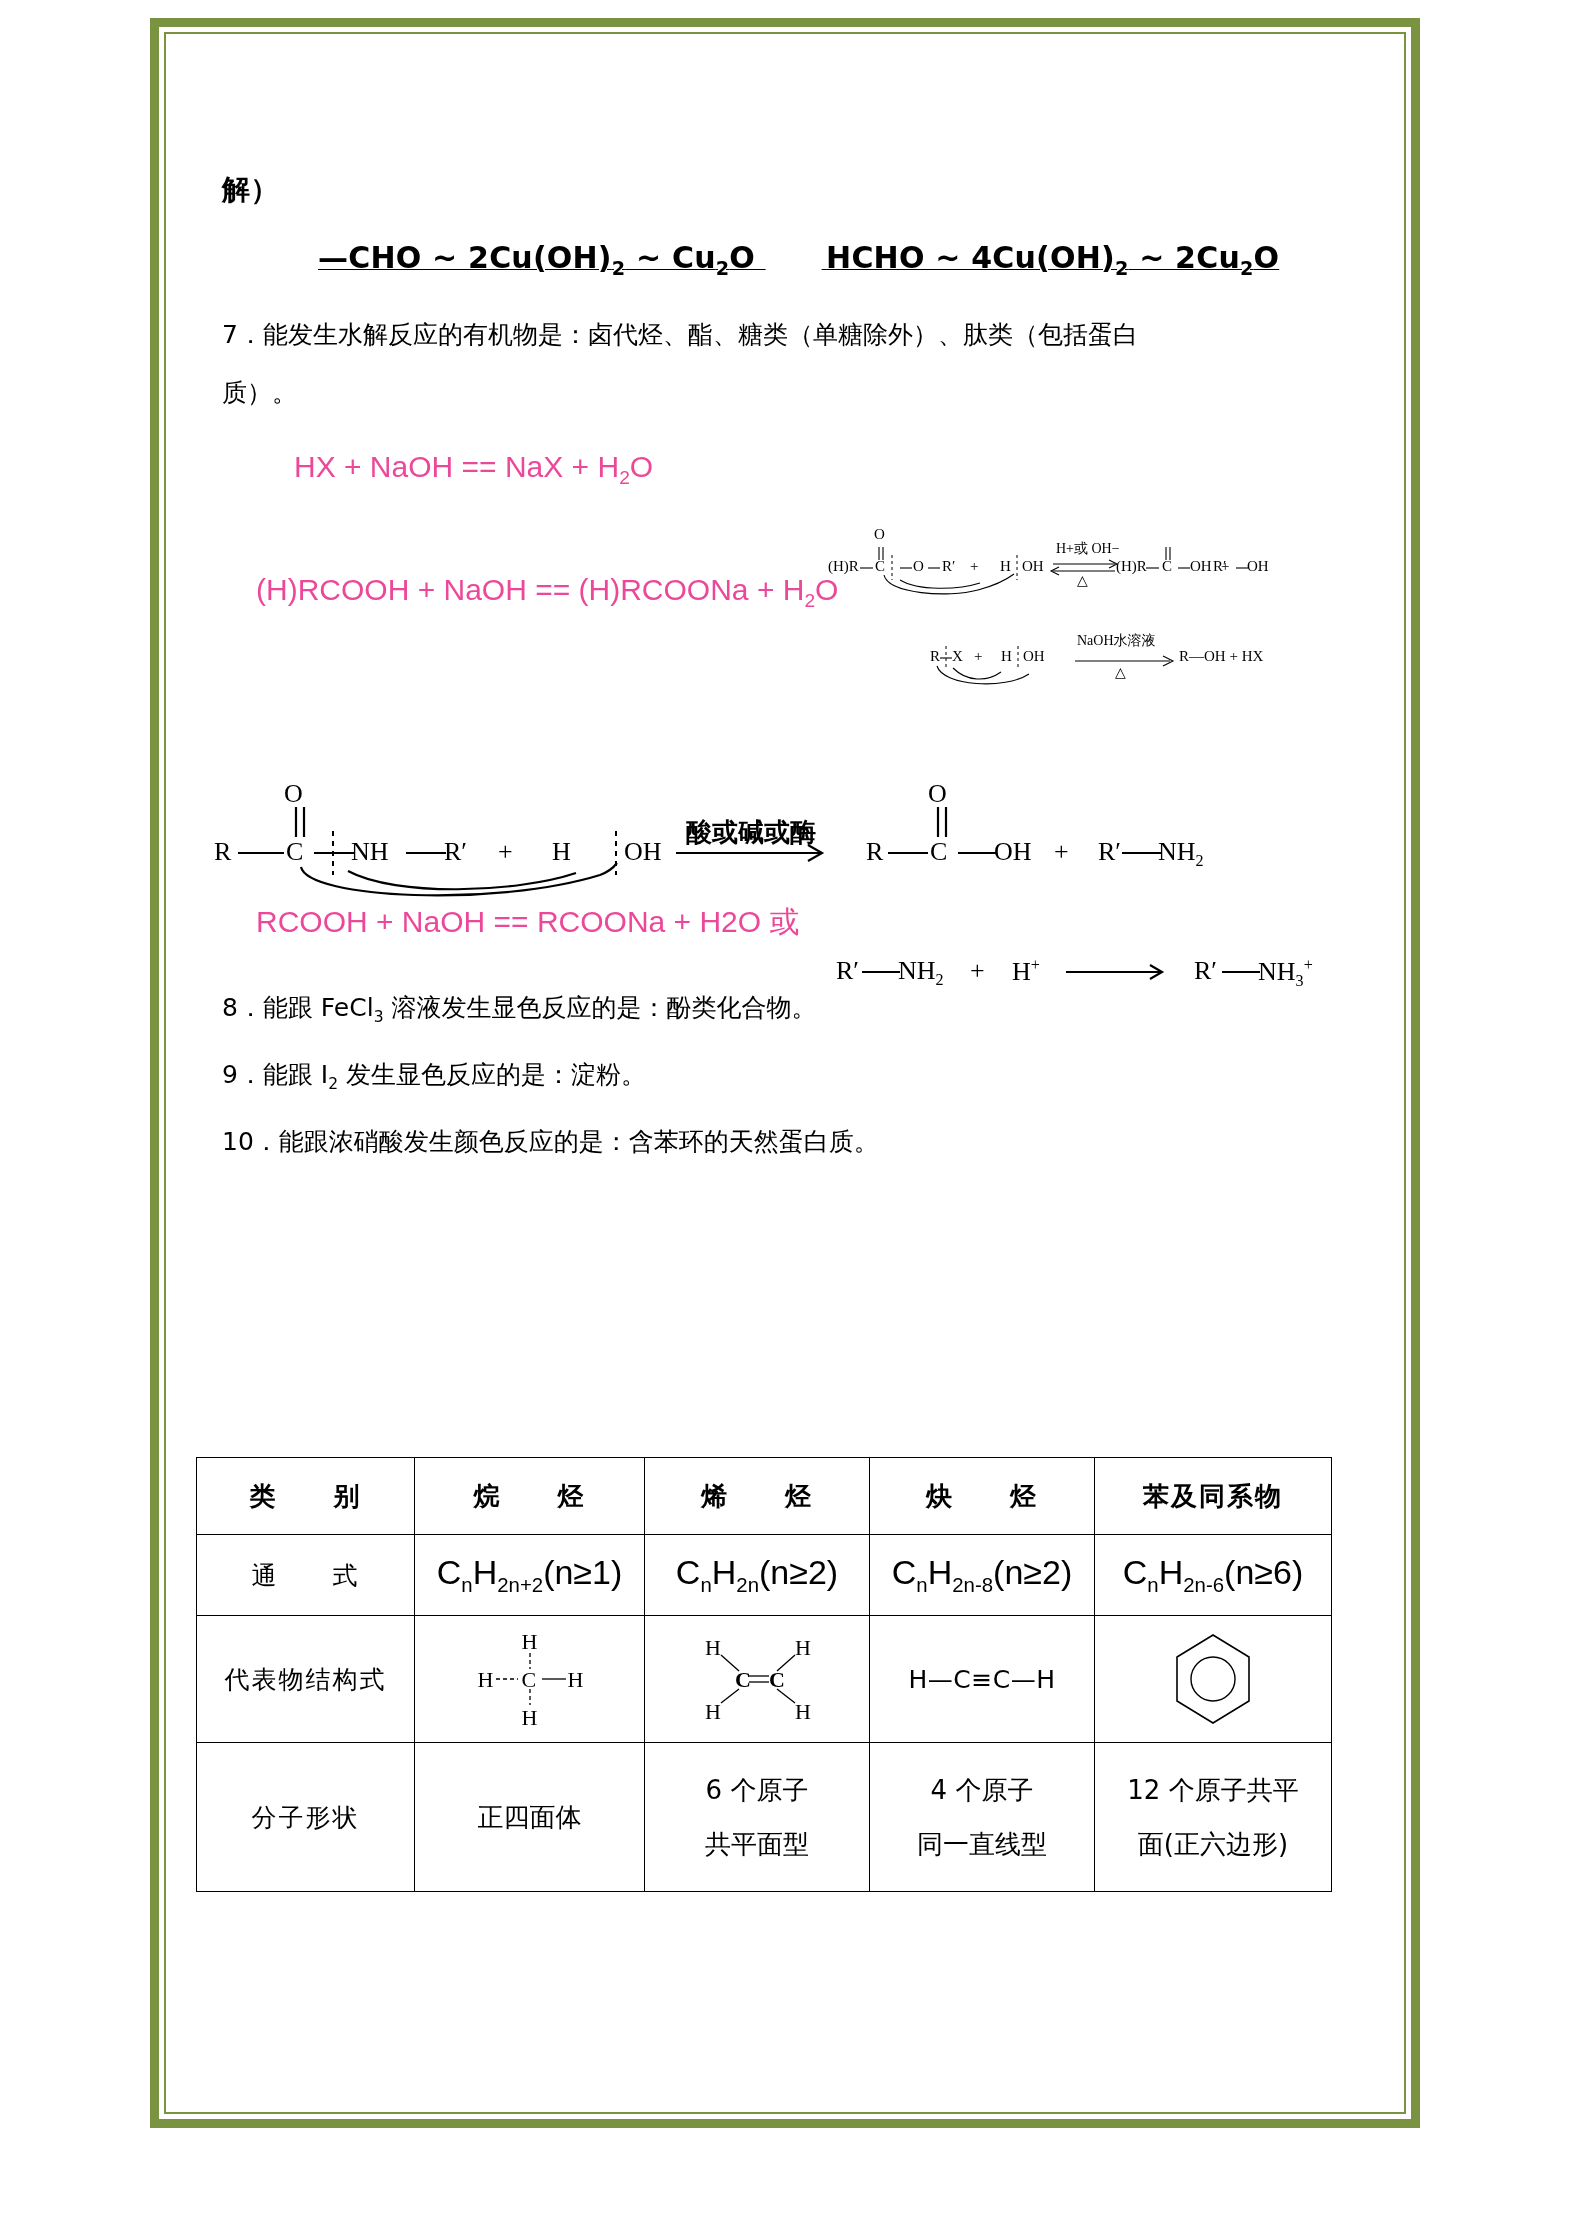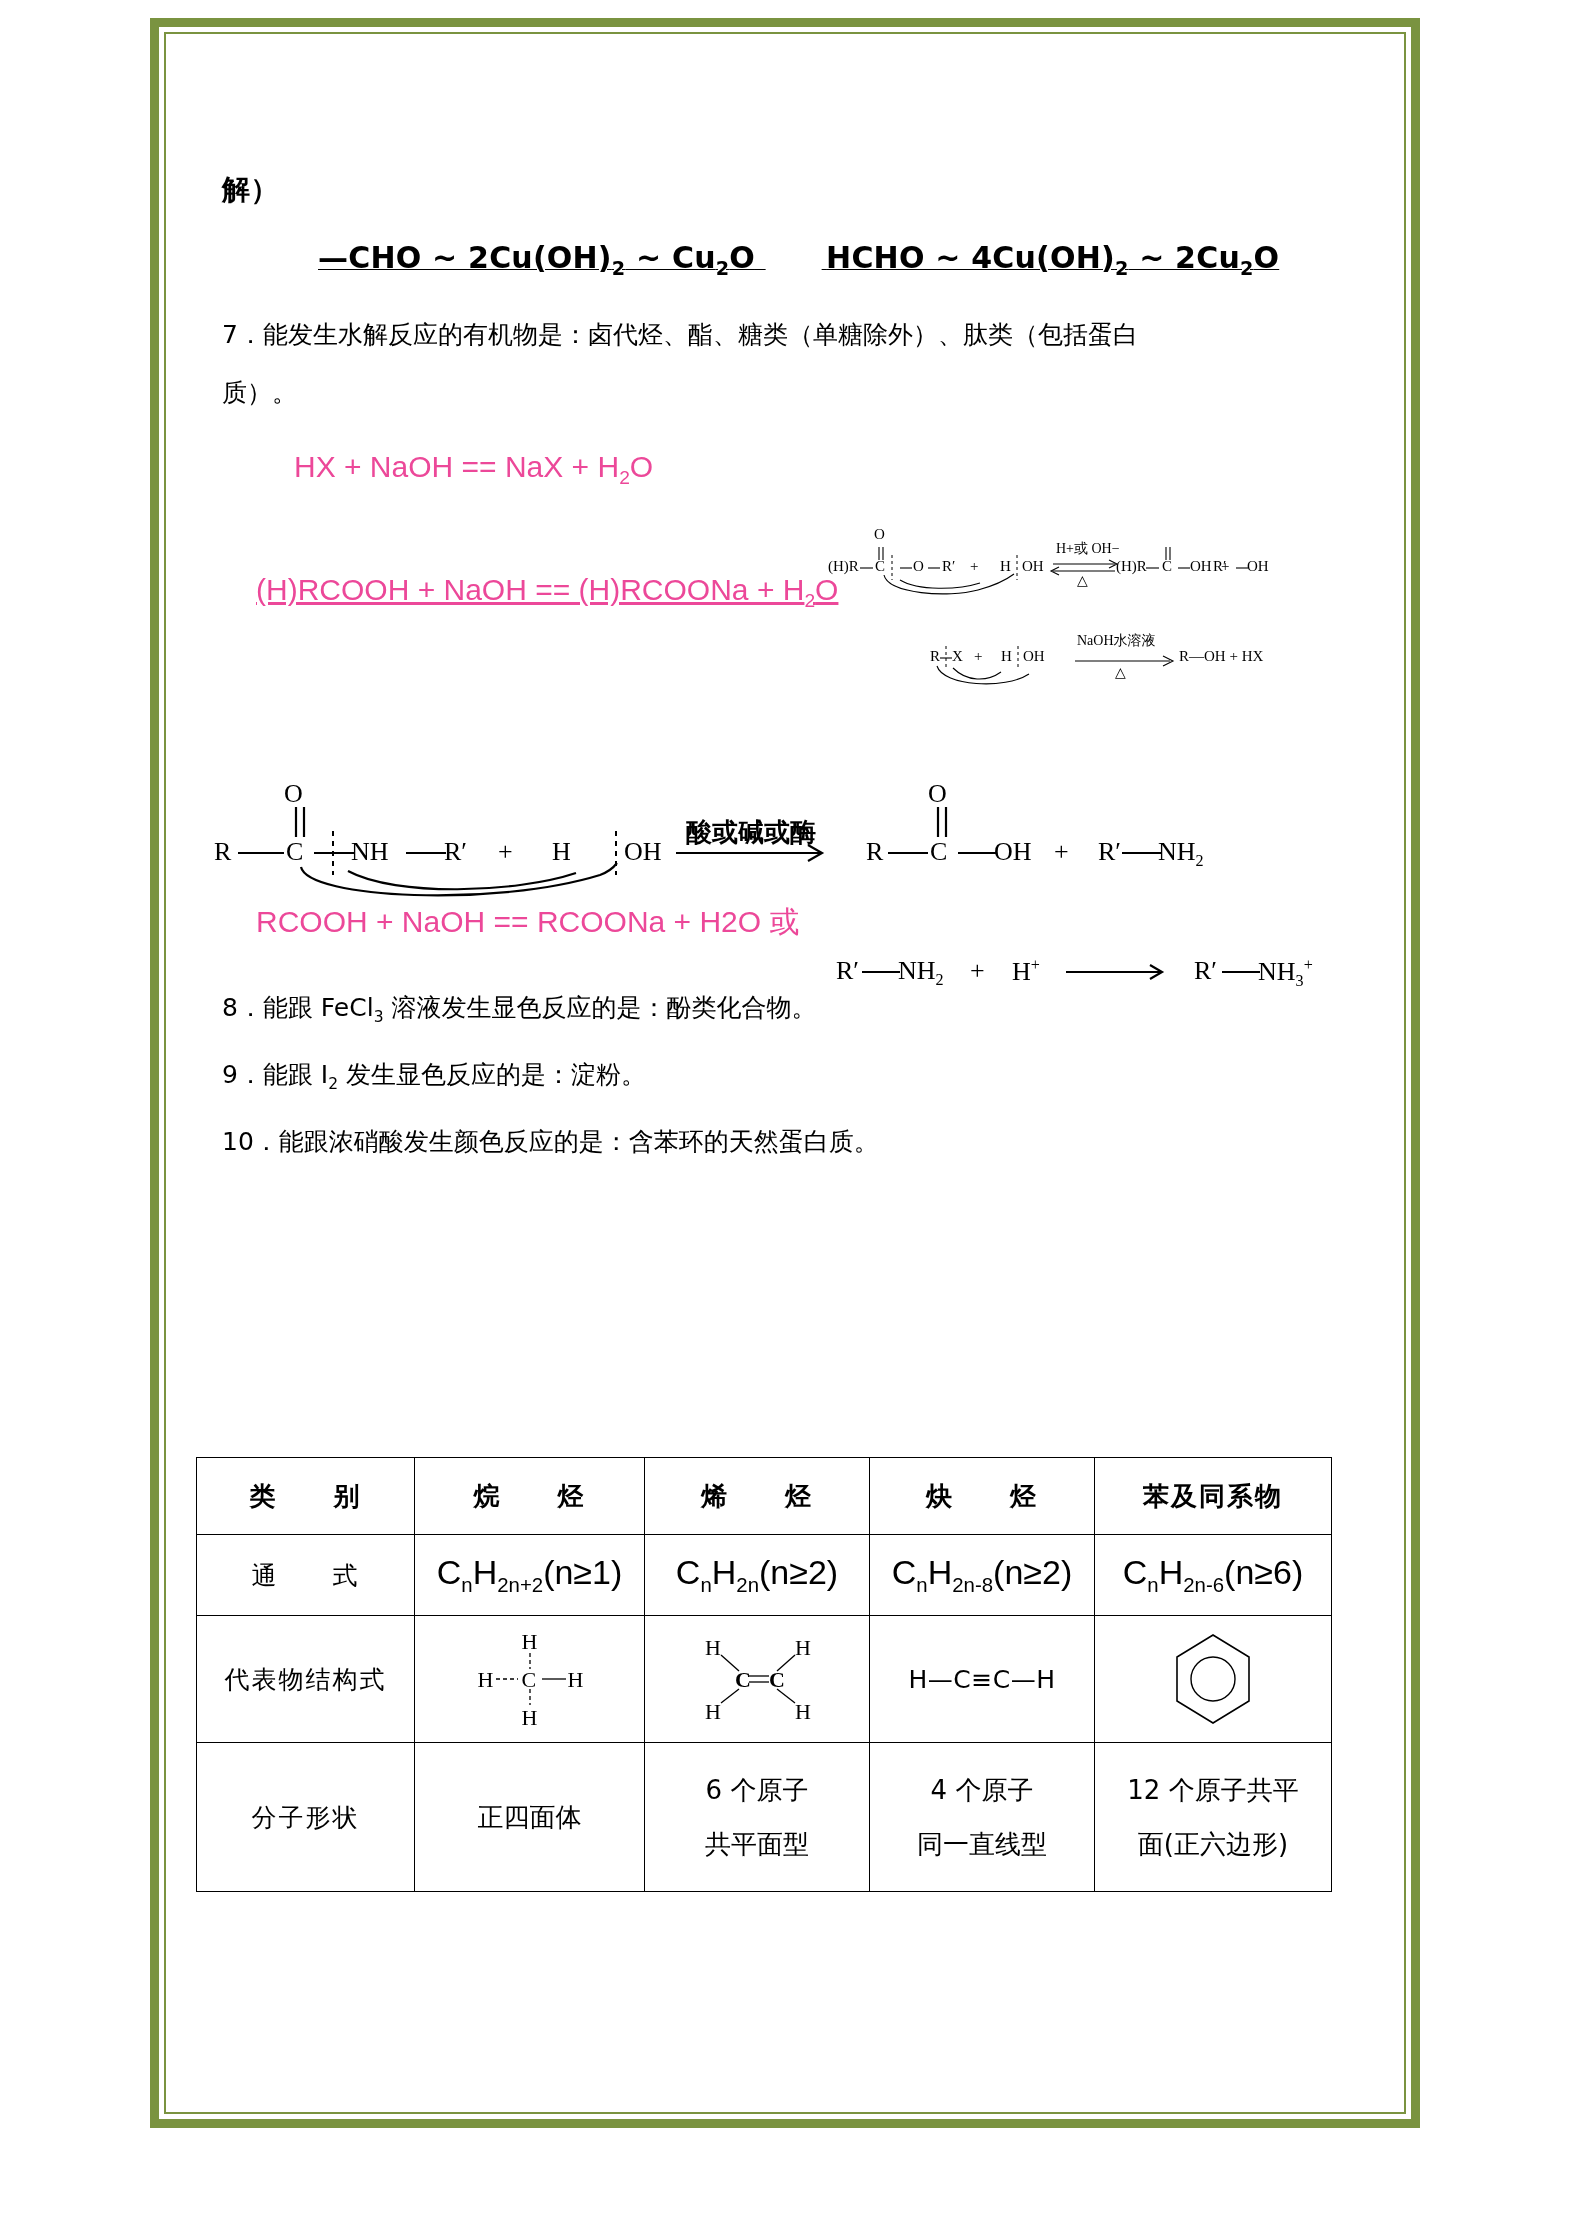--- a/index.html
+++ b/index.html
@@ -175,21 +175,21 @@
     </span>
   </div>
 
   <div class="para" style="margin-top:26px;">7．能发生水解反应的有机物是：卤代烃、酯、糖类（单糖除外）、肽类（包括蛋白</div>
   <div class="para">质）。</div>
 
   <div class="eq-line" style="margin-top:28px; padding-left:72px;">
     <span>HX + NaOH == NaX + H</span><sub>2</sub><span>O</span>
   </div>
 
-  <div class="eq-line" style="margin-top:84px; padding-left:34px;text-decoration:underline;">
+  <div class="eq-line" style="margin-top:84px; padding-left:34px;">
     <span>(H)RCOOH + NaOH == (H)RCOONa + H</span><sub>2</sub><span>O</span>
   </div>
 
   <div class="eq-line" style="margin-top:290px; padding-left:34px;">RCOOH + NaOH == RCOONa + H2O 或</div>
 
   <div class="para" style="margin-top:36px;">
     <span>8．能跟 FeCl</span><sub>3</sub><span> 溶液发生显色反应的是：酚类化合物。</span>
   </div>
 
   <div class="para">

